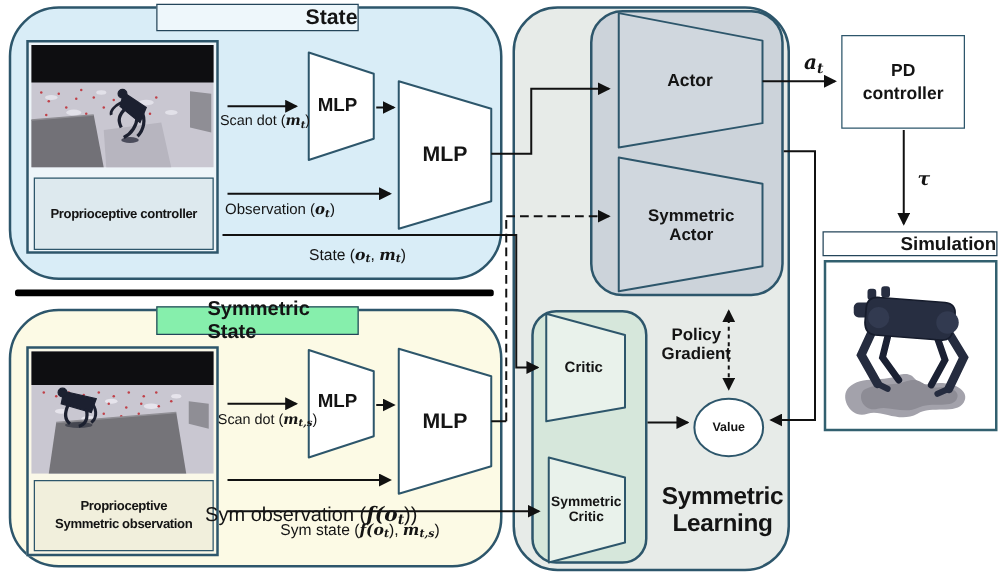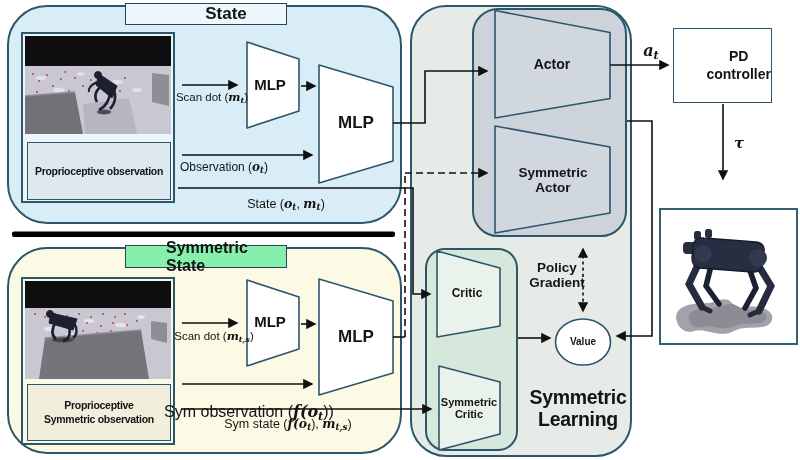--- a/index.html
+++ b/index.html
@@ -8,21 +8,21 @@
   .abs{position:absolute;}
   .panel{position:absolute;box-sizing:border-box;border:2px solid #2d566b;}
   .lbl{position:absolute;transform:translate(-50%,-50%);white-space:nowrap;
        text-align:center;z-index:6;line-height:1.12;}
   .pre{white-space:pre-line;}
   .b{font-weight:bold;}
   .mv{font-family:"DejaVu Serif",serif;font-style:italic;font-weight:bold;}
   .msub{font-family:"DejaVu Serif",serif;font-style:italic;font-weight:bold;
         font-size:0.70em;position:relative;top:0.28em;}
   .titlebox{position:absolute;box-sizing:border-box;border:1.6px solid #24455a;
-            display:flex;align-items:center;justify-content:center;z-index:5;padding-left:40px;}
+            display:flex;align-items:center;justify-content:flex-end;z-index:5;padding-left:40px;}
   svg{display:block;}
   #overlay{position:absolute;left:0;top:0;z-index:4;pointer-events:none;}
 </style>
 </head>
 <body>
 
 <div class="stage">
 
   <div class="panel" style="left:7px;top:5px;width:395px;height:219px;border-radius:40px;background:#d9edf7;"></div>
 
@@ -81,21 +81,21 @@
         <circle cx="73" cy="39" r="3.5"></circle>
         <path d="M76,50 C70,56 69,60 72,66" fill="none" stroke-width="2.6"></path>
         <path d="M85,57 C84,66 80,71 74,74" fill="none" stroke-width="2.6"></path>
         <path d="M88,52 C92,60 90,68 85,73" fill="none" stroke-width="2.6"></path>
         <path d="M72,46 C66,49 63,53 64,56" fill="none" stroke-width="2.2"></path>
         <ellipse cx="79" cy="76" rx="7" ry="2.4" opacity="0.7" stroke="none"></ellipse>
       </g>
     </svg>
     <div class="panel" style="left:4px;top:108px;width:144px;height:58px;background:#dde9ee;border-width:1.6px;
                 display:flex;align-items:center;justify-content:center;">
-      <span class="b" style="font-size:10.5px;letter-spacing:-0.3px;">Proprioceptive observation</span>
+      <span class="b" style="font-size:10.5px;letter-spacing:-0.3px;">Proprioceptive controller</span>
     </div>
   </div>
 
   <div class="panel" style="left:21px;top:277px;width:154px;height:168px;background:#faf8e8;border-width:2px;z-index:2;">
 
     <svg class="abs" style="left:2px;top:2px;" width="146" height="98" viewBox="0 0 146 98">
       <rect x="0" y="0" width="146" height="98" fill="#c9c7d1"></rect>
       <rect x="0" y="0" width="146" height="27" fill="#0e0e11"></rect>
       <g fill="#eceaf1" opacity="0.85">
         <ellipse cx="24" cy="48" rx="5" ry="2"></ellipse>
@@ -139,25 +139,28 @@
       </g>
     </svg>
     <div class="panel" style="left:4px;top:105px;width:144px;height:57px;background:#f1efdc;border-width:1.6px;
                 display:flex;align-items:center;justify-content:center;">
       <span class="b pre" style="font-size:10.5px;letter-spacing:-0.3px;text-align:center;line-height:1.3;">Proprioceptive
 Symmetric observation</span>
     </div>
   </div>
 
   <div class="panel" style="left:673px;top:28px;width:99px;height:75px;background:#fff;border-width:1.6px;
-              display:flex;align-items:center;justify-content:flex-end;">
+              display:flex;align-items:center;justify-content:center;">
     <span class="b pre" style="font-size:14px;text-align:center;line-height:1.25;">PD
 controller</span>
   </div>
 
+  <div class="titlebox" style="left:658px;top:185px;width:140px;height:20px;background:#fff;">
+    <span class="b" style="font-size:15px;">Simulation</span>
+  </div>
 
   <div class="panel" style="left:659px;top:208px;width:139px;height:137px;background:#fff;border-color:#32606f;z-index:2;">
     <svg width="135" height="133" viewBox="0 0 135 133">
       <path d="M18,100 C28,90 48,96 58,90 C74,86 68,100 84,97 C100,94 116,102 110,112
                C104,122 84,114 73,121 C58,129 44,117 33,121 C20,126 10,108 18,100 Z" fill="#a3a2ab"></path>
       <path d="M30,102 C40,96 55,99 64,95 C78,91 76,101 90,100 C101,99 108,104 104,110
                C99,117 84,111 74,116 C62,122 50,114 41,117 C31,120 24,108 30,102 Z" fill="#8d8c95"></path>
       <g stroke="#1b2133" stroke-linecap="round" fill="none">
         <path d="M52,48 L45,76 L58,94" stroke-width="5.5"></path>
         <path d="M86,52 L95,78 L84,98" stroke-width="5.5"></path>

